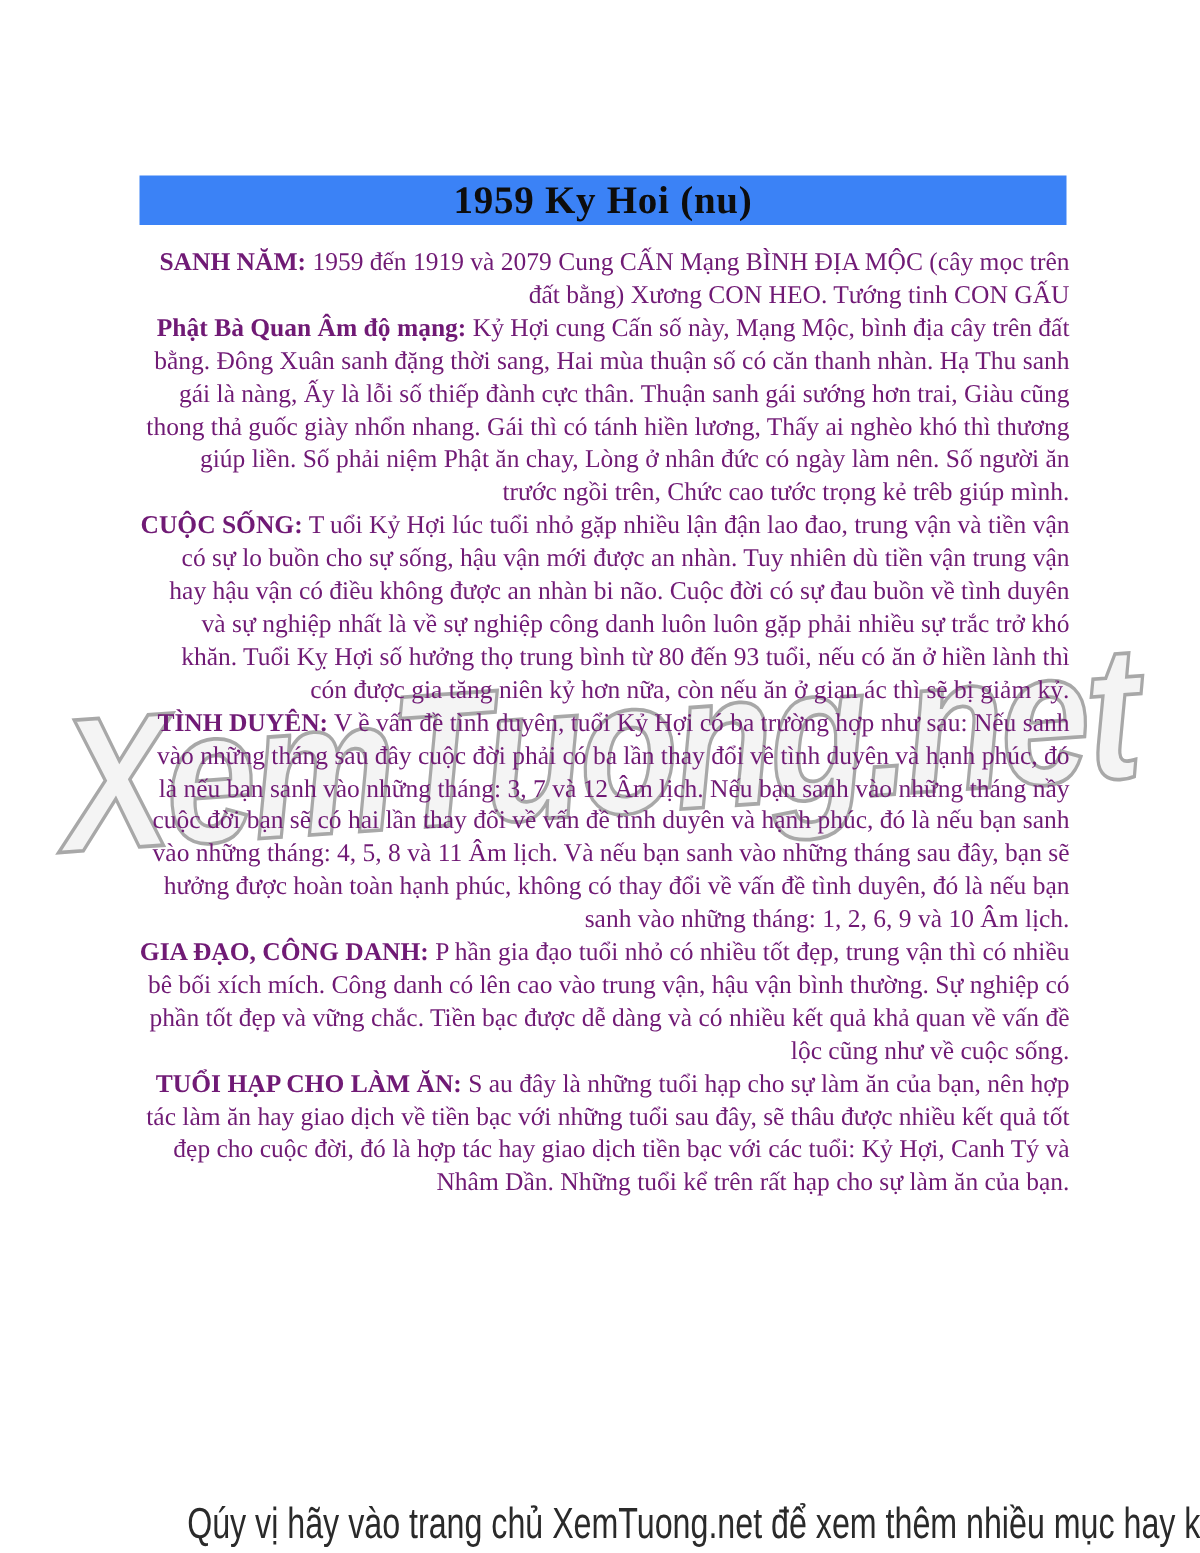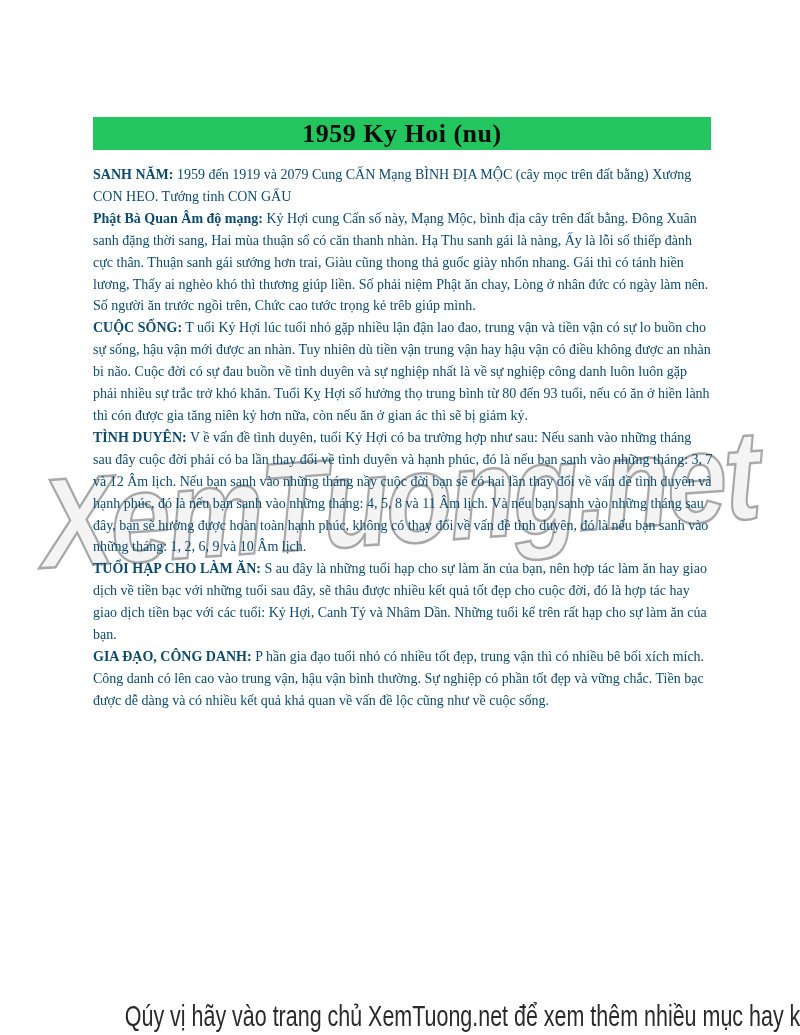--- a/index.html
+++ b/index.html
@@ -21,21 +21,21 @@
     left: 0;
     z-index: 0;
     pointer-events: none;
   }
   .title-bar {
     position: absolute;
     left: 93px;
     top: 117px;
     width: 618px;
     height: 33px;
-    background: #22c55e;
+    background: #3b82f6;
     display: flex;
     align-items: center;
     justify-content: center;
     z-index: 1;
   }
   .title-bar .title {
     font-family: "Liberation Serif", serif;
     font-size: 26px;
     font-weight: bold;
     color: #0d0d0d;
@@ -43,24 +43,24 @@
     line-height: 1;
     letter-spacing: 0.5px;
   }
   .body-text {
     position: absolute;
     left: 93px;
     top: 164px;
     width: 620px;
     z-index: 1;
     font-family: "Liberation Serif", serif;
-    font-size: 14px;
+    font-size: 17px;
     line-height: 21.9px;
-    color: #0c4a6e;
-    text-align: left;
+    color: #701a75;
+    text-align: right;
   }
   .body-text p {
     margin: 0;
     padding: 0;
   }
   .body-text .label {
     font-weight: bold;
   }
   .footer {
     position: absolute;
@@ -95,23 +95,23 @@
 
   <div class="body-text">
   <p><span class="label">SANH NĂM:</span><span> 1959 đến 1919 và 2079 Cung CẤN Mạng BÌNH ĐỊA MỘC (cây mọc trên đất bằng) Xương CON HEO. Tướng tinh CON GẤU</span></p>
 
   <p><span class="label">Phật Bà Quan Âm độ mạng:</span><span> Kỷ Hợi cung Cấn số này, Mạng Mộc, bình địa cây trên đất bằng. Đông Xuân sanh đặng thời sang, Hai mùa thuận số có căn thanh nhàn. Hạ Thu sanh gái là nàng, Ấy là lỗi số thiếp đành cực thân. Thuận sanh gái sướng hơn trai, Giàu cũng thong thả guốc giày nhổn nhang. Gái thì có tánh hiền lương, Thấy ai nghèo khó thì thương giúp liền. Số phải niệm Phật ăn chay, Lòng ở nhân đức có ngày làm nên. Số người ăn trước ngồi trên, Chức cao tước trọng kẻ trêb giúp mình.</span></p>
 
   <p><span class="label">CUỘC SỐNG:</span><span> T uổi Kỷ Hợi lúc tuổi nhỏ gặp nhiều lận đận lao đao, trung vận và tiền vận có sự lo buồn cho sự sống, hậu vận mới được an nhàn. Tuy nhiên dù tiền vận trung vận hay hậu vận có điều không được an nhàn bi não. Cuộc đời có sự đau buồn về tình duyên và sự nghiệp nhất là về sự nghiệp công danh luôn luôn gặp phải nhiều sự trắc trở khó khăn. Tuổi Kỵ Hợi số hưởng thọ trung bình từ 80 đến 93 tuổi, nếu có ăn ở hiền lành thì cón được gia tăng niên kỷ hơn nữa, còn nếu ăn ở gian ác thì sẽ bị giảm kỷ.</span></p>
 
   <p><span class="label">TÌNH DUYÊN:</span><span> V ề vấn đề tình duyên, tuổi Kỷ Hợi có ba trường hợp như sau: Nếu sanh vào những tháng sau đây cuộc đời phải có ba lần thay đổi về tình duyên và hạnh phúc, đó là nếu bạn sanh vào những tháng: 3, 7 và 12 Âm lịch. Nếu bạn sanh vào những tháng nầy cuộc đời bạn sẽ có hai lần thay đổi về vấn đề tình duyên và hạnh phúc, đó là nếu bạn sanh vào những tháng: 4, 5, 8 và 11 Âm lịch. Và nếu bạn sanh vào những tháng sau đây, bạn sẽ hưởng được hoàn toàn hạnh phúc, không có thay đổi về vấn đề tình duyên, đó là nếu bạn sanh vào những tháng: 1, 2, 6, 9 và 10 Âm lịch.</span></p>
 
+  <p><span class="label">GIA ĐẠO, CÔNG DANH:</span><span> P hần gia đạo tuổi nhỏ có nhiều tốt đẹp, trung vận thì có nhiều bê bối xích mích. Công danh có lên cao vào trung vận, hậu vận bình thường. Sự nghiệp có phần tốt đẹp và vững chắc. Tiền bạc được dễ dàng và có nhiều kết quả khả quan về vấn đề lộc cũng như về cuộc sống.</span></p>
+
   <p><span class="label">TUỔI HẠP CHO LÀM ĂN:</span><span> S au đây là những tuổi hạp cho sự làm ăn của bạn, nên hợp tác làm ăn hay giao dịch về tiền bạc với những tuổi sau đây, sẽ thâu được nhiều kết quả tốt đẹp cho cuộc đời, đó là hợp tác hay giao dịch tiền bạc với các tuổi: Kỷ Hợi, Canh Tý và Nhâm Dần. Những tuổi kể trên rất hạp cho sự làm ăn của bạn.</span></p>
-
-  <p><span class="label">GIA ĐẠO, CÔNG DANH:</span><span> P hần gia đạo tuổi nhỏ có nhiều tốt đẹp, trung vận thì có nhiều bê bối xích mích. Công danh có lên cao vào trung vận, hậu vận bình thường. Sự nghiệp có phần tốt đẹp và vững chắc. Tiền bạc được dễ dàng và có nhiều kết quả khả quan về vấn đề lộc cũng như về cuộc sống.</span></p>
 
 </div>
 
   <div class="footer">
     <span class="footer-text">Qúy vị hãy vào trang chủ XemTuong.net để xem thêm nhiều mục hay khác</span>
   </div>
 
 </div>
 
 </body></html>

